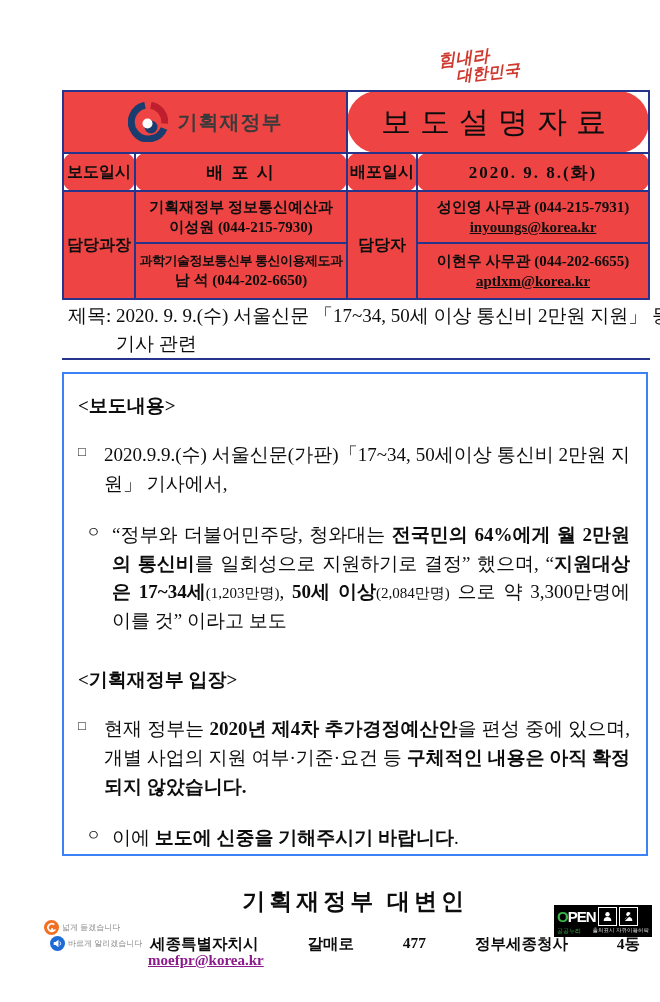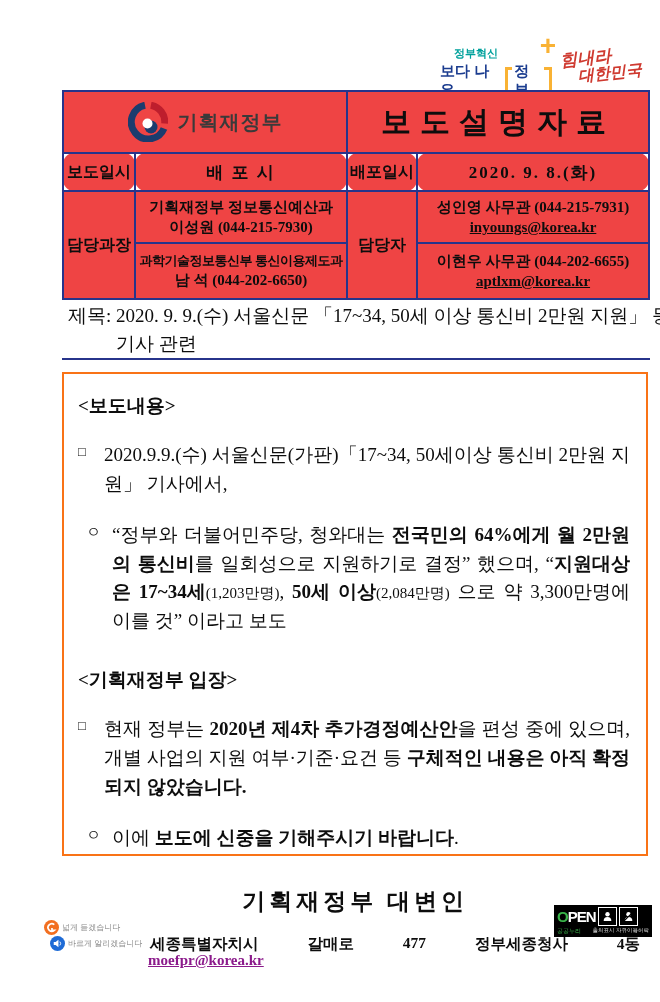--- a/index.html
+++ b/index.html
@@ -24,33 +24,33 @@
   
   .info-table{position:absolute;top:90px;left:62px;width:586px;border-collapse:collapse;table-layout:fixed;}
   .info-table td{border:2px solid #27348b;text-align:center;vertical-align:middle;padding:0;background:#ef4444;}
   .r1 td{height:60px;}
   .r2 td{height:36px;border-radius:11px;}
   .r3 td{height:50px;}
   .r4 td{height:54px;}
   td.logo-td{vertical-align:middle;}
   .logo-wrap{display:flex;align-items:center;justify-content:center;gap:10px;}
   .ministry-name{font-family:"Liberation Sans","DejaVu Sans",sans-serif;font-size:20px;font-weight:bold;color:#3a3a3a;letter-spacing:1px;}
-  .doc-type{font-size:30px;font-weight:bold;letter-spacing:9px;}
+  .doc-type{font-size:30px;font-weight:normal;letter-spacing:9px;border-radius:31px;}
   .lbl{font-size:16px;font-weight:bold;}
   .val-center{font-size:17px;font-weight:bold;letter-spacing:2px;}
   .contact{font-size:15px;font-weight:bold;line-height:1.35;}
   .dept-condensed{font-family:"Liberation Sans","DejaVu Sans",sans-serif;font-size:13px;letter-spacing:-0.5px;}
   .email a{color:#0d0d0d;text-decoration:underline;font-weight:bold;}
   
   .subject{position:absolute;top:302px;left:68px;width:566px;font-size:19px;line-height:1.45;
     padding-left:48px;text-indent:-48px;}
   .subject-rule{position:absolute;top:358px;left:62px;width:588px;border-top:2px solid #27348b;}
   
   .body-box{position:absolute;top:372px;left:62px;width:586px;height:484px;box-sizing:border-box;
-    border:2px solid #f97316;padding:18px 16px 0 14px;font-size:19px;line-height:1.52;}
+    border:2px solid #3b82f6;padding:18px 16px 0 14px;font-size:19px;line-height:1.52;}
   .sec-title{font-weight:bold;margin-bottom:20px;}
   .sec-title.mt{margin-top:30px;}
   .para{display:flex;margin-bottom:22px;}
   .marker{flex:0 0 26px;}
   .marker.sq{font-size:13px;position:relative;top:1px;}
   .marker.o{font-size:15px;}
   .ptext{flex:1;text-align:justify;}
   .p-o{margin-left:8px;}
   .b{font-weight:bold;}
   .sm{font-size:15px;}
@@ -69,32 +69,20 @@
   .ob-open .o-green{color:#3ab54a;}
   .ob-box{width:17px;height:17px;border:1px solid #fff;display:flex;align-items:center;justify-content:center;}
   .ob-caption{display:flex;justify-content:space-between;margin-top:1px;font-family:"Liberation Sans","DejaVu Sans",sans-serif;}
   .ob-cap-l{color:#3ab54a;font-size:6px;}
   .ob-cap-r{color:#dcdcdc;font-size:5.5px;}
 </style>
 </head>
 <body>
 
 <div class="slogan">
-  <div class="gov-innov">
-    <div class="gi-small">정부혁신</div>
-    <div class="gi-main">
-      <span>보다 나은</span>
-      <span class="gi-boxed">
-        <span class="brk brk-l"></span>
-        <span>정부</span>
-        <span class="brk brk-r"></span>
-      </span>
-    </div>
-    <div class="gi-plus">+</div>
-  </div>
   <div class="cheer">
     <div class="cheer-1">힘내라</div>
     <div class="cheer-2">대한민국</div>
   </div>
 </div>
 
 <table class="info-table">
   <colgroup>
       <col style="width:72px">
       <col style="width:212px">

